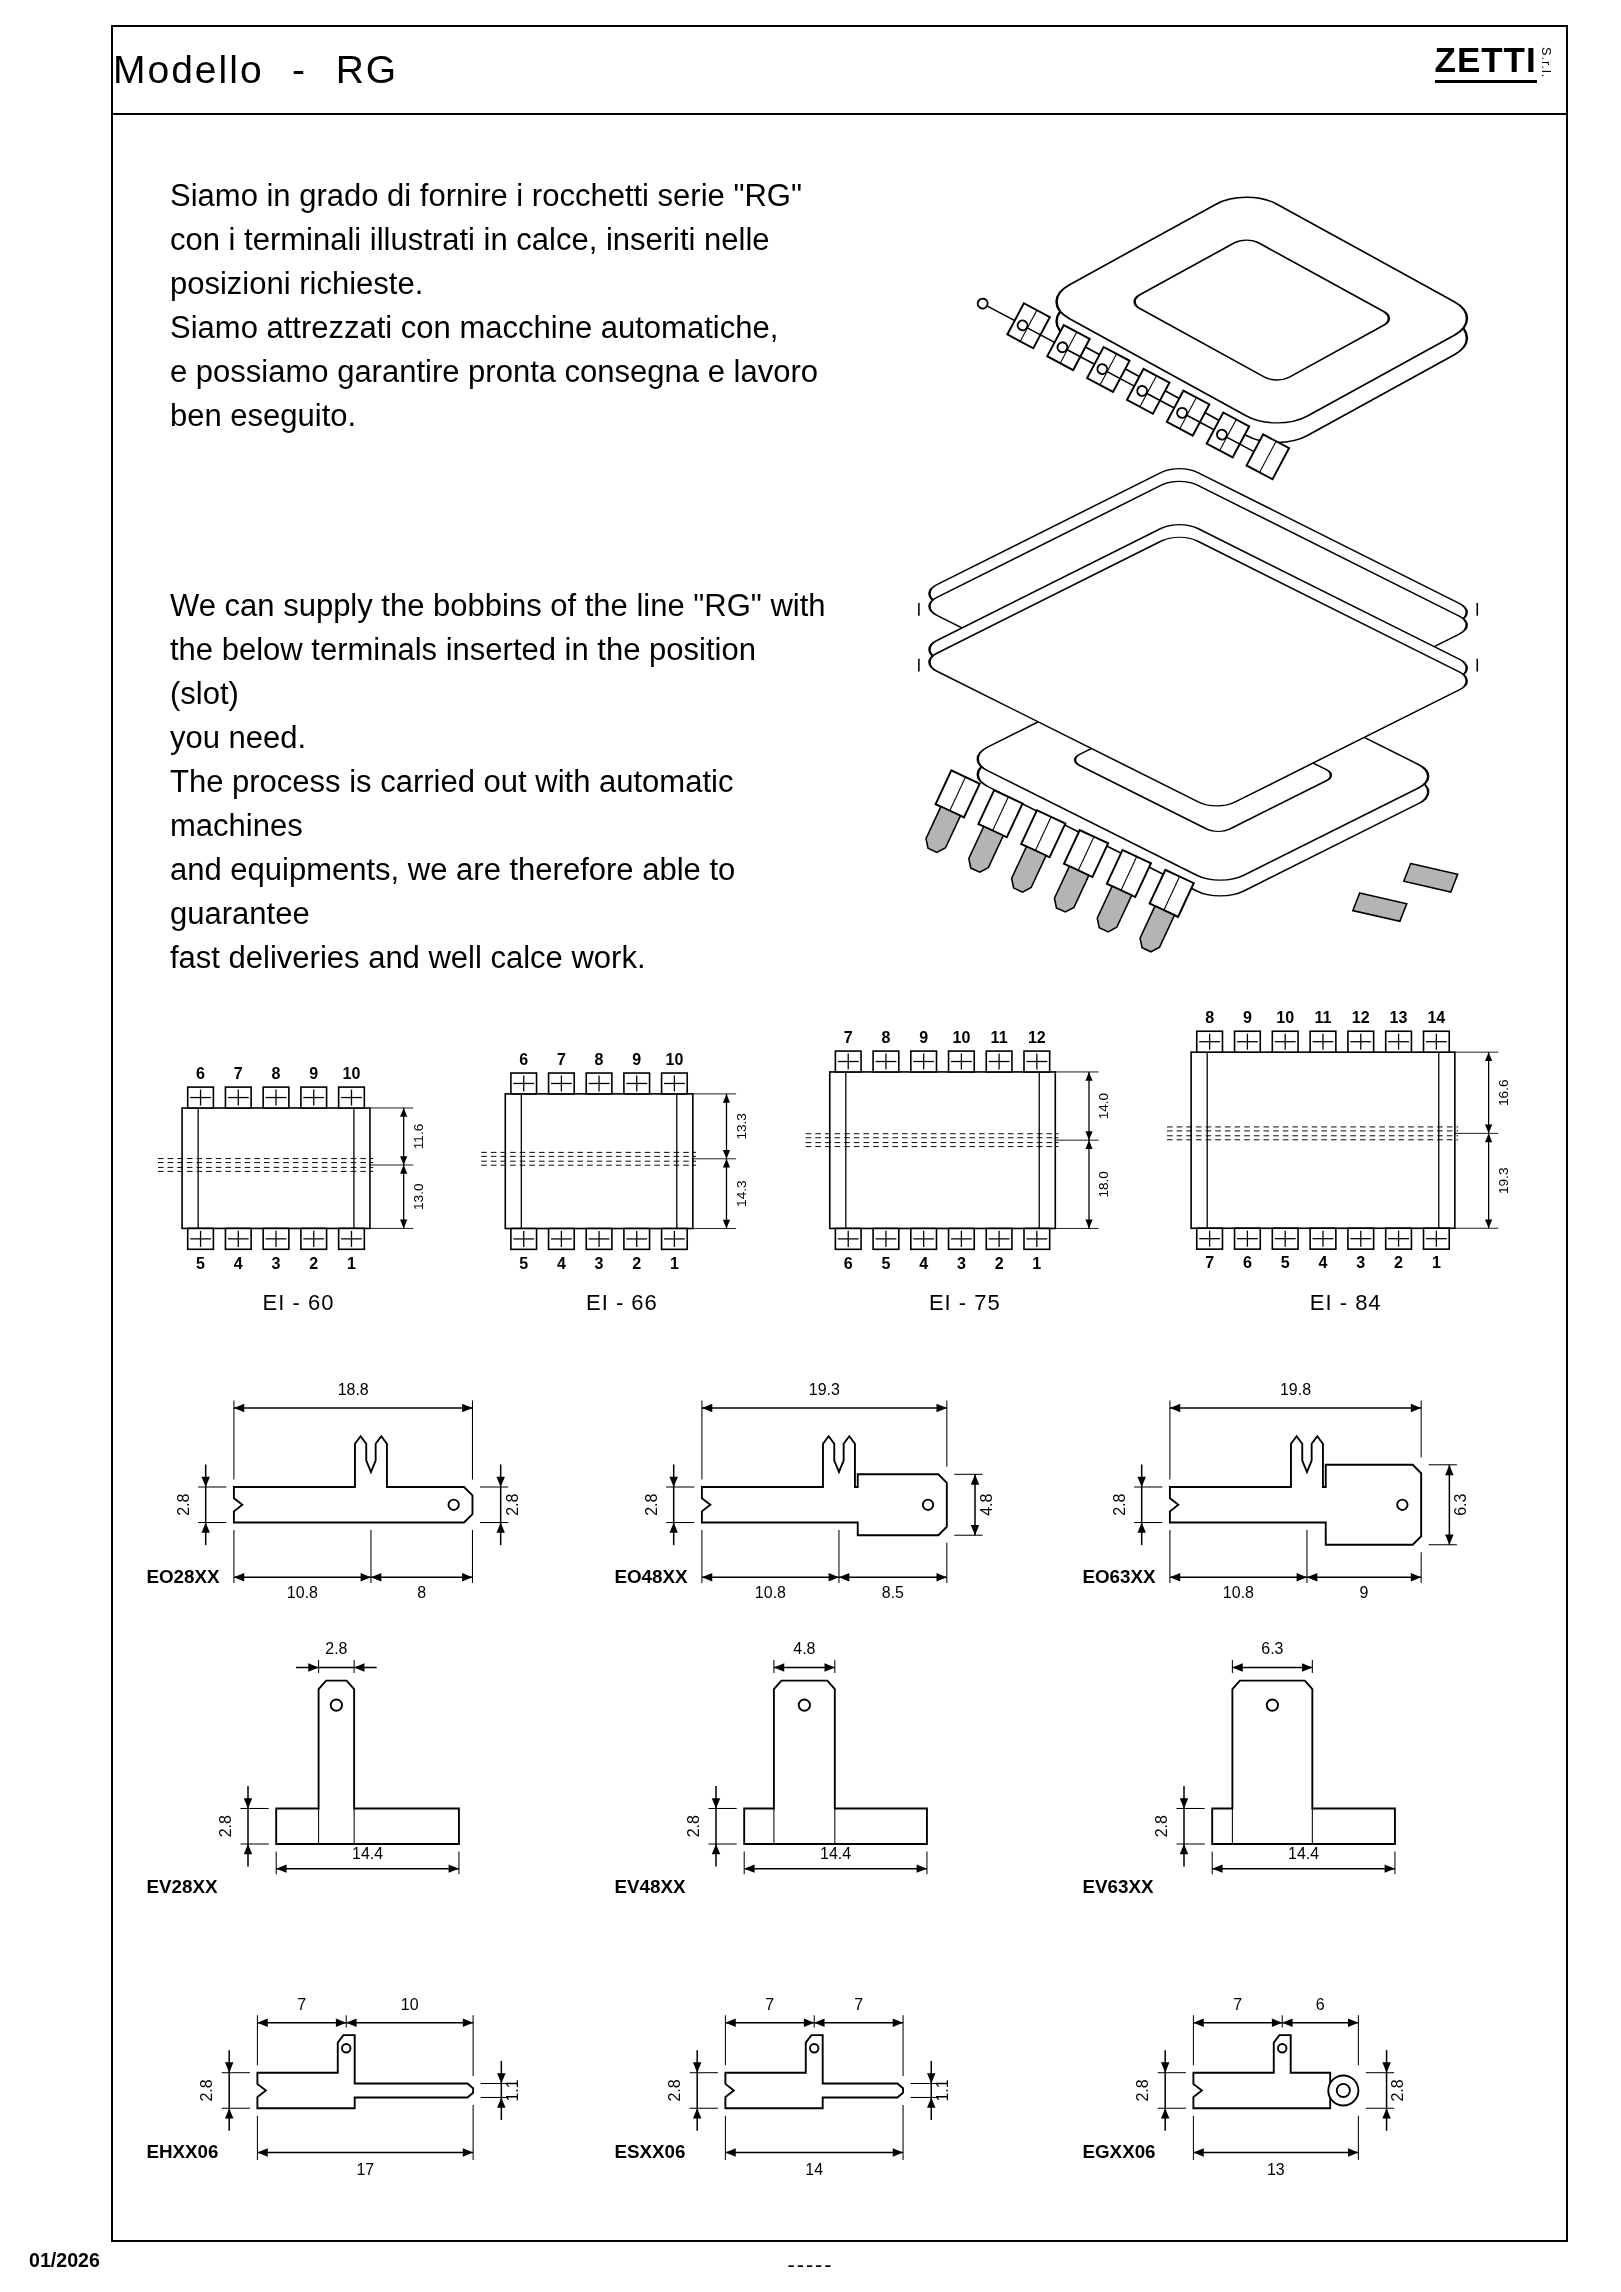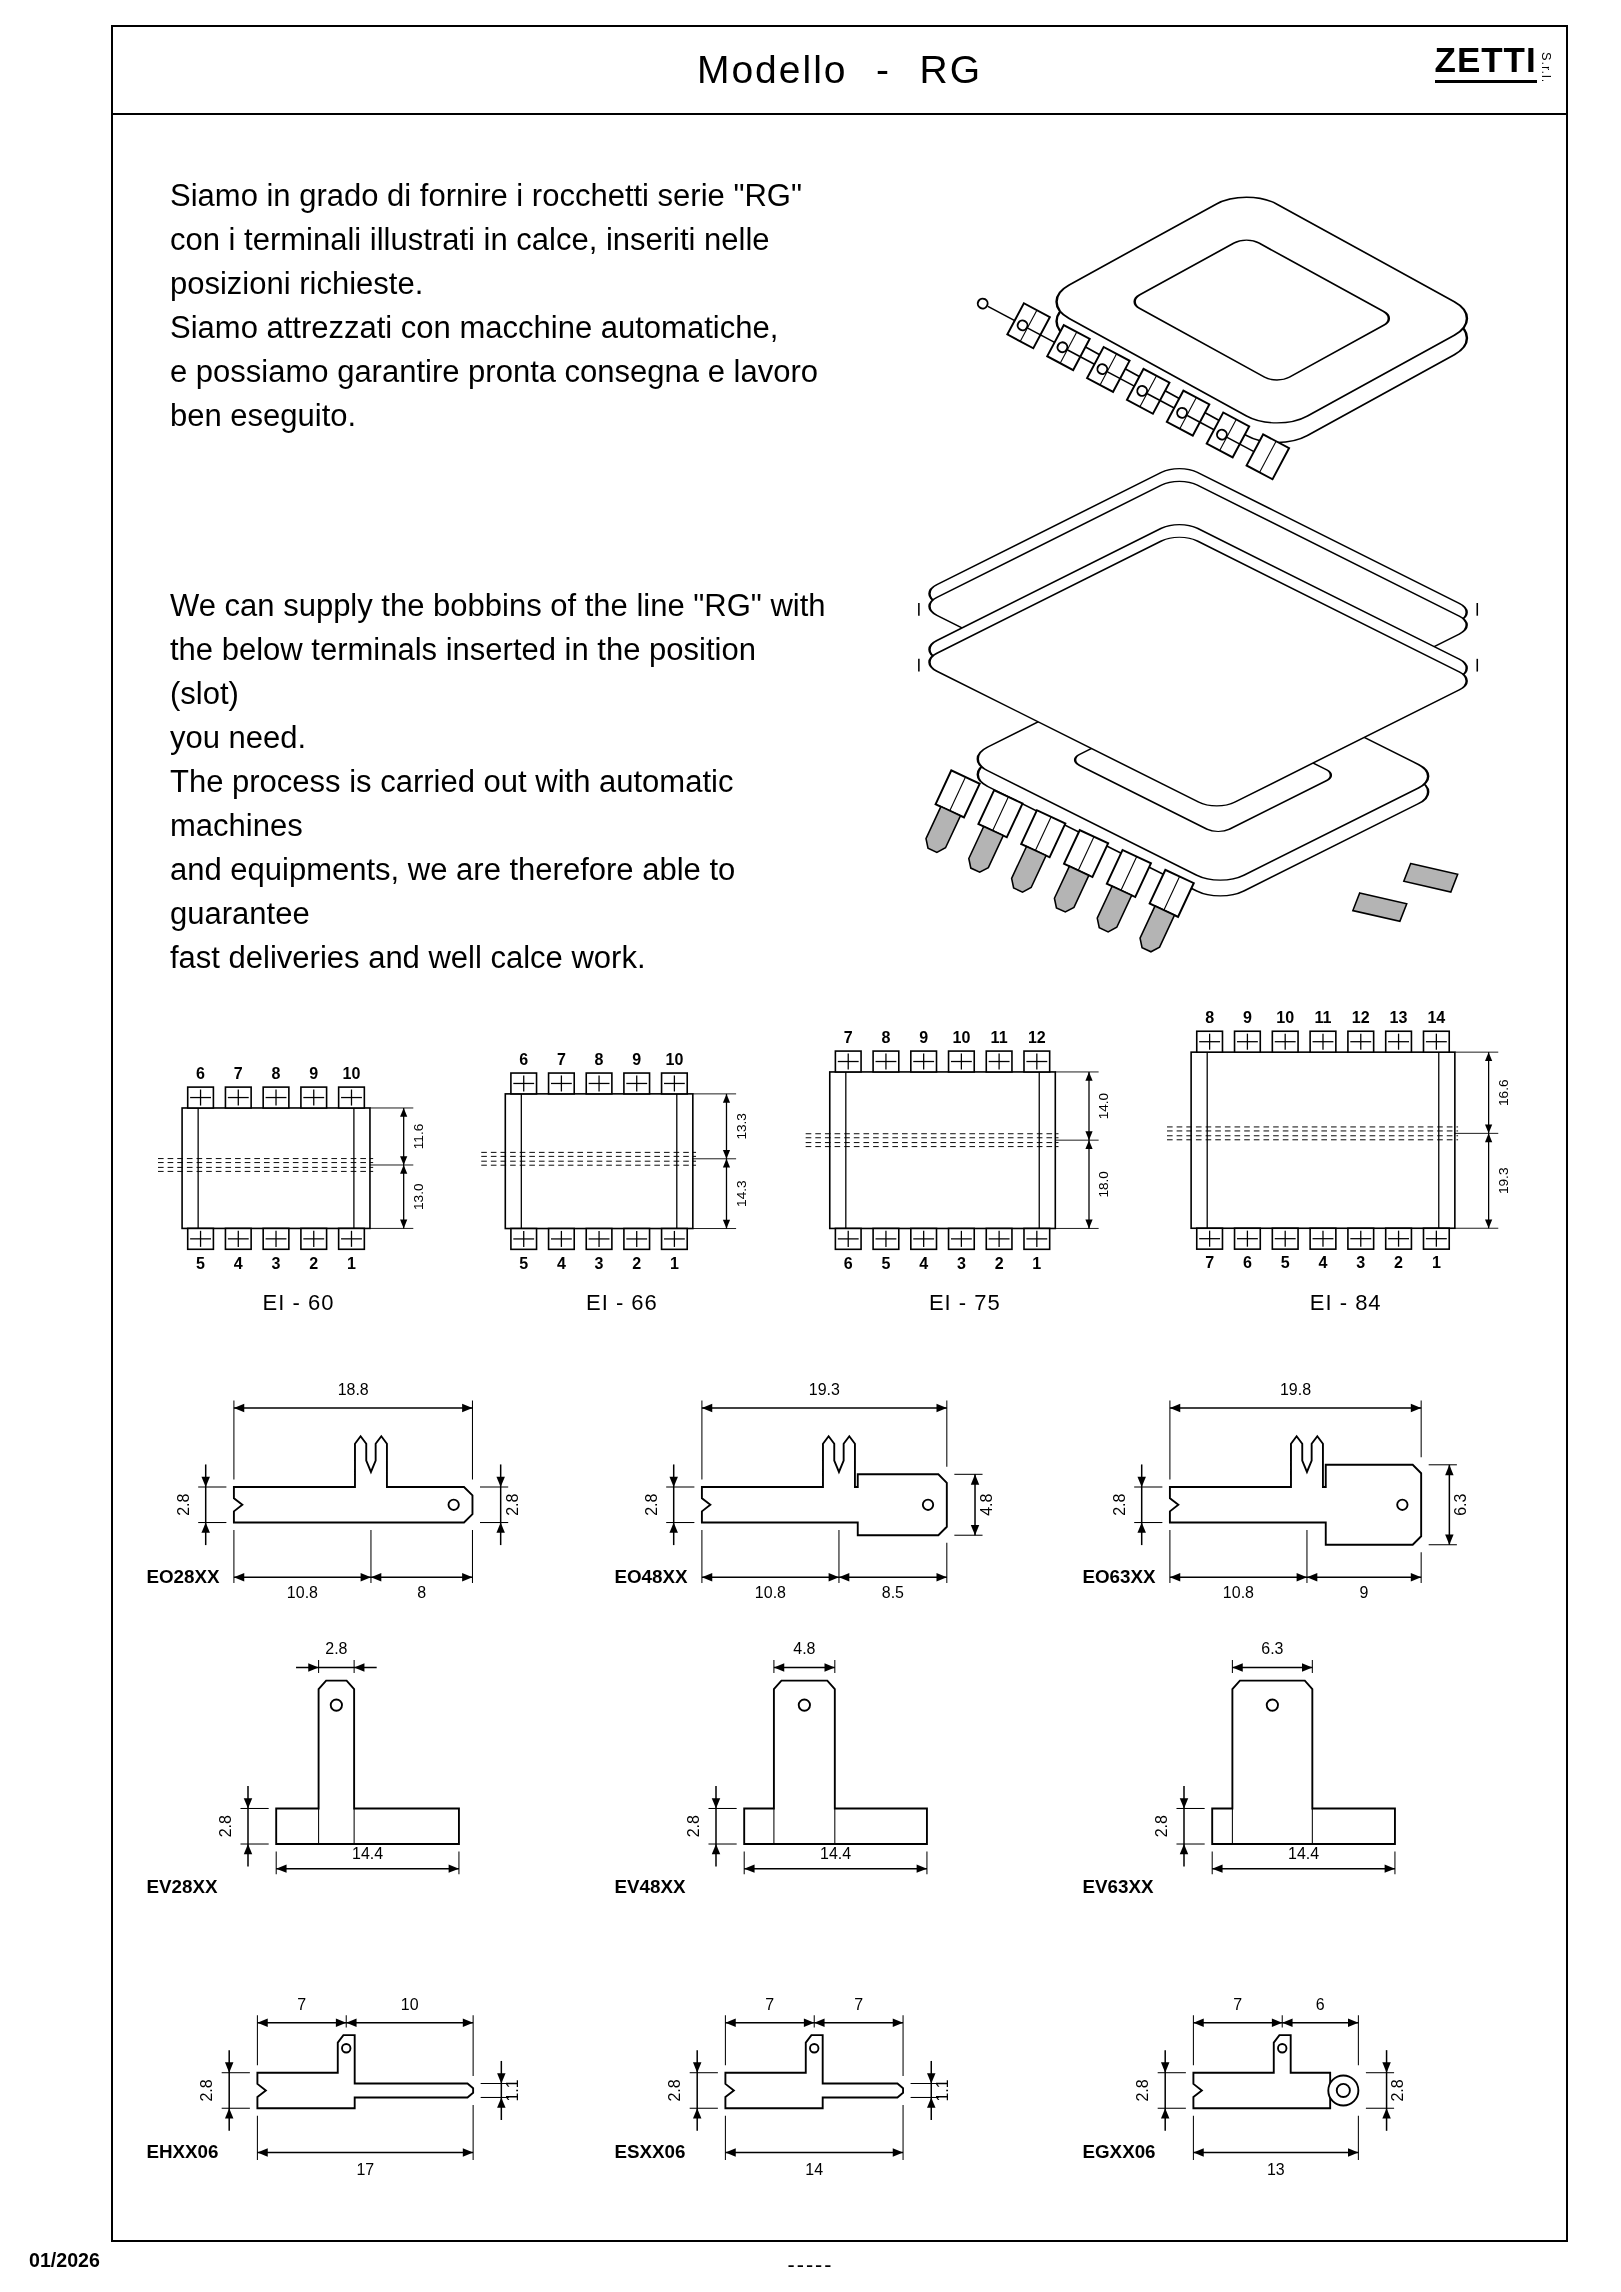--- a/index.html
+++ b/index.html
@@ -1,22 +1,22 @@
 <!DOCTYPE html>
 <html><head>
 <meta charset="utf-8">
 <style>
   *{box-sizing:border-box;margin:0;padding:0}
   html,body{background:#e8e8e8}
   body{width:1621px;height:2293px;position:relative;font-family:"Liberation Sans","DejaVu Sans",sans-serif;color:#000}
   .page{position:absolute;left:0;top:0;width:1621px;height:2293px;background:#fff}
   .frame{position:absolute;left:111px;top:24.5px;width:1457px;height:2217px;border:2.9px solid #000;background:#fff}
   .hdr{position:absolute;left:0;top:0;width:100%;height:88px;border-bottom:2.9px solid #000}
-  .title{position:absolute;left:0;right:0;top:21.6px;text-align:center;font-size:39px;letter-spacing:2px;word-spacing:15.7px}
-  .brand{position:absolute;right:13.7px;top:15.7px;display:flex;align-items:flex-end}
+  .title{position:absolute;left:0;right:0;top:21.6px;text-align:left;font-size:39px;letter-spacing:2px;word-spacing:15.7px}
+  .brand{position:absolute;right:13.7px;top:15.7px;display:flex;align-items:center}
   .brand-main{font-weight:bold;font-size:35px;line-height:1;border-bottom:3.9px solid #000;padding-bottom:2.9px;letter-spacing:1px}
   .brand-suffix{writing-mode:vertical-rl;font-size:12.7px;line-height:1;margin-left:2.9px;letter-spacing:1px}
   .para{position:absolute;left:57px;width:657px;font-size:31px;line-height:1.42;white-space:pre-line}
   .it{top:147px}
   .en{top:557px}
   .iso{position:absolute;left:698px;top:94px;width:733px;height:866px}
   .ei-row{position:absolute;left:17.6px;top:980px;width:1421px;display:flex;justify-content:space-between;align-items:flex-end;padding:0 27.4px}
   .ei-item{display:flex;flex-direction:column;align-items:center}
   .ei-label{font-size:22px;margin-top:15.7px;letter-spacing:1px}
   .term-grid{position:absolute;left:27.4px;top:1319px;width:1404px;display:grid;grid-template-columns:1fr 1fr 1fr;justify-items:center}

